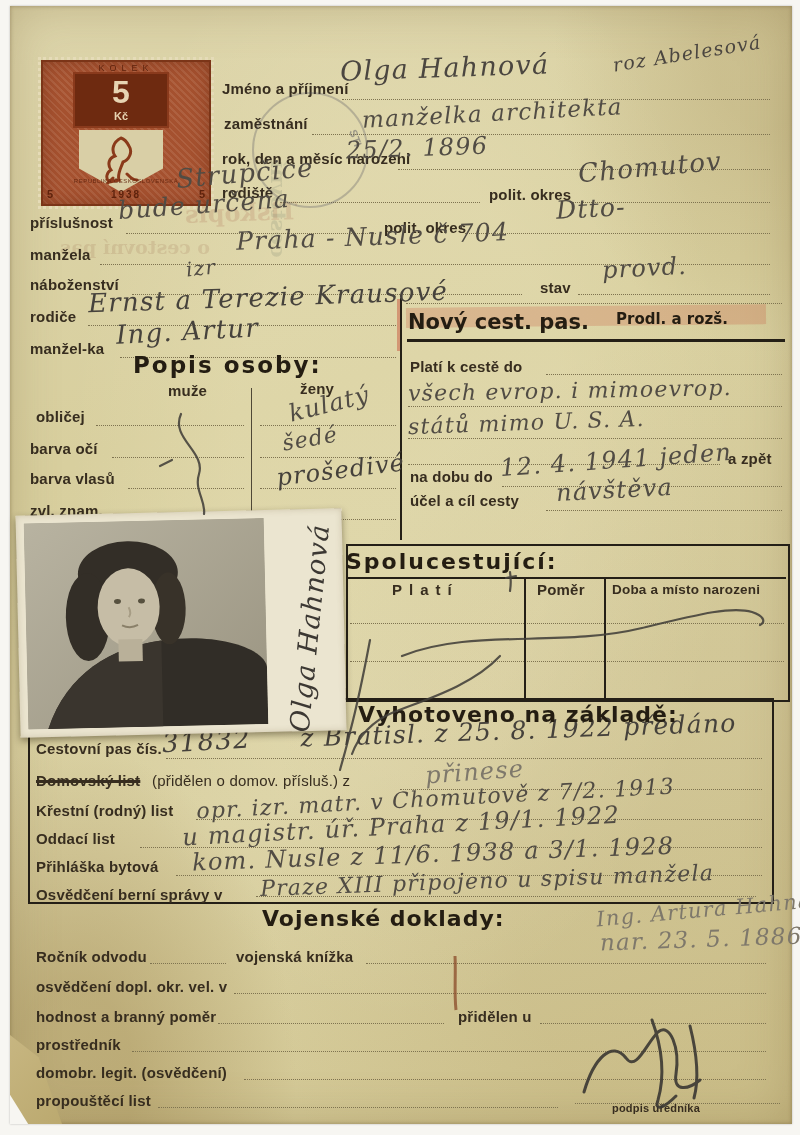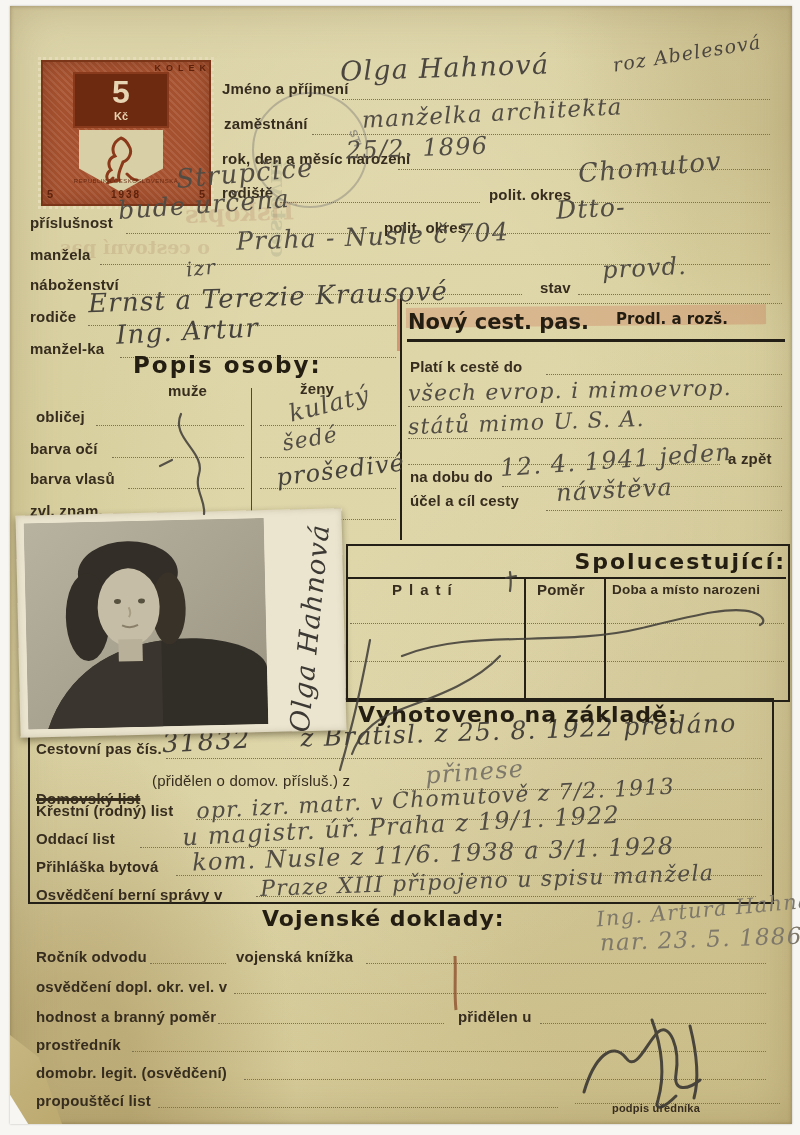--- a/index.html
+++ b/index.html
@@ -11,41 +11,41 @@
       radial-gradient(ellipse at 50% 40%, rgba(255,250,220,.16) 0 30%, transparent 60%),
       radial-gradient(ellipse at 90% 80%, rgba(160,138,80,.14) 0 20%, transparent 45%),
       linear-gradient(163deg,#ddd5ab 0%,#d8cf9e 35%,#dad1a3 65%,#d0c48f 100%);
     box-shadow: inset 0 0 50px rgba(122,100,52,.30), inset 0 0 4px rgba(96,76,40,.45), 0 0 2px rgba(0,0,0,.25);}
   .lbl{font-family:"Liberation Sans",sans-serif;font-weight:700;font-size:15px;color:#372d1f;letter-spacing:.2px;white-space:nowrap;z-index:2;}
   .h1{font-family:"DejaVu Sans",sans-serif;font-weight:800;color:#241d12;white-space:nowrap;z-index:2;}
   .dl{border-bottom:1.6px dotted #7e7350;height:0;z-index:1;}
   .ln{background:#241f16;z-index:2;}
   .hw{font-family:"DejaVu Serif",serif;font-style:italic;color:#514c44;letter-spacing:1.2px;white-space:nowrap;z-index:3;}
   .pencil{color:#7e786b;}
-  .strike{text-decoration:line-through;text-decoration-thickness:2.5px;margin-top:18px;}
+  .strike{text-decoration:line-through;text-decoration-thickness:2.5px;}
   .ghost{font-family:"DejaVu Serif",serif;font-weight:bold;white-space:nowrap;z-index:1;}
   .redmark{background:rgba(199,88,64,.25);z-index:1;}
   svg.overlay{pointer-events:none;z-index:6;}
   #photo-card{z-index:5;}
   .tiny{font-family:"Liberation Sans",sans-serif;}
 </style>
 </head>
 <body>
 
 <div class="abs" id="paper"></div>
 
 <div class="abs" style="left:10px;top:1035px;width:52px;height:89px;z-index:1;background:linear-gradient(135deg,#c7b681,#bba96f);clip-path:polygon(0 0,55% 25%,100% 100%,0 100%)"></div>
 <div class="abs" style="left:10px;top:1085px;width:26px;height:39px;z-index:1;background:#f7f6f2;clip-path:polygon(0 25%,70% 100%,0 100%)"></div>
 
 <div class="ghost abs" style="left:185px;top:198px;font-size:24px;color:rgba(154,76,54,.16);transform:scaleX(-1) rotate(2deg)">Tiskopis</div>
 <div class="ghost abs" style="left:60px;top:236px;font-size:19px;color:rgba(130,66,48,.13);transform:scaleX(-1)">o cestovní pas</div>
 <div class="ghost abs" style="left:218px;top:185px;width:120px;font-size:21px;color:rgba(108,118,98,.18);transform:rotate(90deg) scaleX(-1)">cestovní</div>
 
 <div class="abs" style="left:38px;top:57px;width:170px;height:146px;z-index:2;background:#a5512f;border:3px dotted rgba(230,220,185,.95);background-clip:padding-box;box-shadow:inset 0 0 0 2px #7b3518, inset 0 0 18px rgba(60,20,5,.35);background-image:repeating-linear-gradient(45deg,rgba(255,230,210,.10) 0 2px,transparent 2px 5px)">
-  <div class="tiny abs" style="left:0;top:3px;width:100%;text-align:right;font-size:9px;font-weight:bold;letter-spacing:5px;color:#5e220c">KOLEK</div>
+  <div class="tiny abs" style="left:0;top:3px;width:100%;text-align:center;font-size:9px;font-weight:normal;letter-spacing:5px;color:#5e220c">KOLEK</div>
   <div class="abs" style="left:34px;top:14px;width:92px;height:52px;background:#6e2a10;box-shadow:0 0 0 2px #8a3a1c">
     <div class="tiny abs" style="left:0;top:0px;width:100%;text-align:center;font-size:32px;font-weight:bold;color:#e7d4b2">5</div>
     <div class="tiny abs" style="left:0;top:36px;width:100%;text-align:center;font-size:11px;font-weight:bold;color:#e7d4b2">Kč</div>
   </div>
   <div class="abs" style="left:38px;top:70px;width:84px;height:62px;background:#d9cfa6;clip-path:polygon(0 0,100% 0,100% 62%,50% 100%,0 62%)">
     <svg class="abs" style="left:14px;top:4px" width="56" height="52" viewBox="0 0 56 52">
       <path d="M28 4 C20 8 18 16 22 22 C16 24 14 30 18 36 C14 38 12 44 16 48 L26 46 C24 40 28 34 30 28 C36 26 40 18 36 12 C34 8 31 5 28 4 Z M20 44 L14 50 M34 40 C38 44 40 46 44 46" stroke="#8a3a1a" stroke-width="3" fill="none" stroke-linecap="round"></path>
     </svg>
   </div>
   <div class="tiny abs" style="left:0;top:118px;width:100%;text-align:center;font-size:6px;color:#5e220c;letter-spacing:.5px;opacity:.85">REPUBLIKA ČESKOSLOVENSKÁ</div>
@@ -146,21 +146,21 @@
 <i class="dl abs" style="left:128px;top:488px;width:116px"></i>
 <i class="dl abs" style="left:260px;top:488px;width:136px"></i>
 <div class="hw abs" style="left:276px;top:456px;font-size:24px;transform:rotate(-7deg);color:#45413b">prošedivé</div>
 
 <div class="lbl abs" style="left:30px;top:502px">zvl. znam.</div>
 <i class="dl abs" style="left:112px;top:519px;width:132px"></i>
 <i class="dl abs" style="left:260px;top:519px;width:136px"></i>
 <div class="hw abs" style="left:280px;top:500px;font-size:20px"></div>
 
 <div class="abs" style="left:346px;top:544px;width:440px;height:154px;border:2.5px solid #241f17;z-index:2"></div>
-<div class="h1 abs" style="left:346px;top:549px;width:440px;text-align:right;font-size:22px;letter-spacing:2px">Spolucestující:</div>
+<div class="h1 abs" style="left:346px;top:549px;width:440px;text-align:left;font-size:22px;letter-spacing:2px">Spolucestující:</div>
 <div class="ln abs" style="left:346px;top:577px;width:440px;height:2px"></div>
 <div class="lbl abs" style="left:392px;top:581px;letter-spacing:7px">Platí</div>
 <div class="lbl abs" style="left:537px;top:581px">Poměr</div>
 <div class="lbl abs" style="left:612px;top:582px;font-size:13.5px">Doba a místo narozeni</div>
 <div class="abs" style="left:524px;top:577px;width:1.5px;height:121px;background:#241f17;z-index:2"></div>
 <div class="abs" style="left:604px;top:577px;width:1.5px;height:121px;background:#241f17;z-index:2"></div>
 <i class="dl abs" style="left:350px;top:623px;width:434px"></i>
 <i class="dl abs" style="left:350px;top:661px;width:434px"></i>
 
 <div class="abs" id="photo-card" style="left:18px;top:512px;width:326px;height:222px;background:#ebe5d0;transform:rotate(-1.3deg);box-shadow:0 3px 7px rgba(40,30,10,.45), inset 0 0 6px rgba(120,100,60,.25)">

